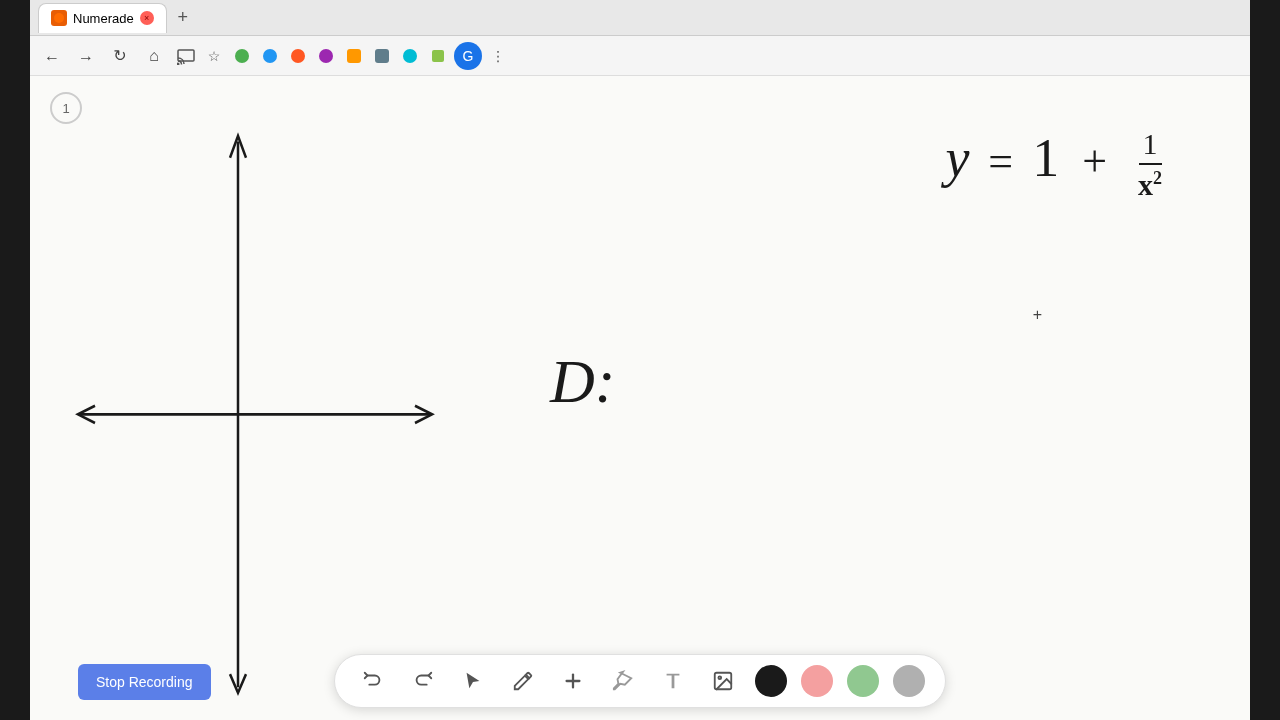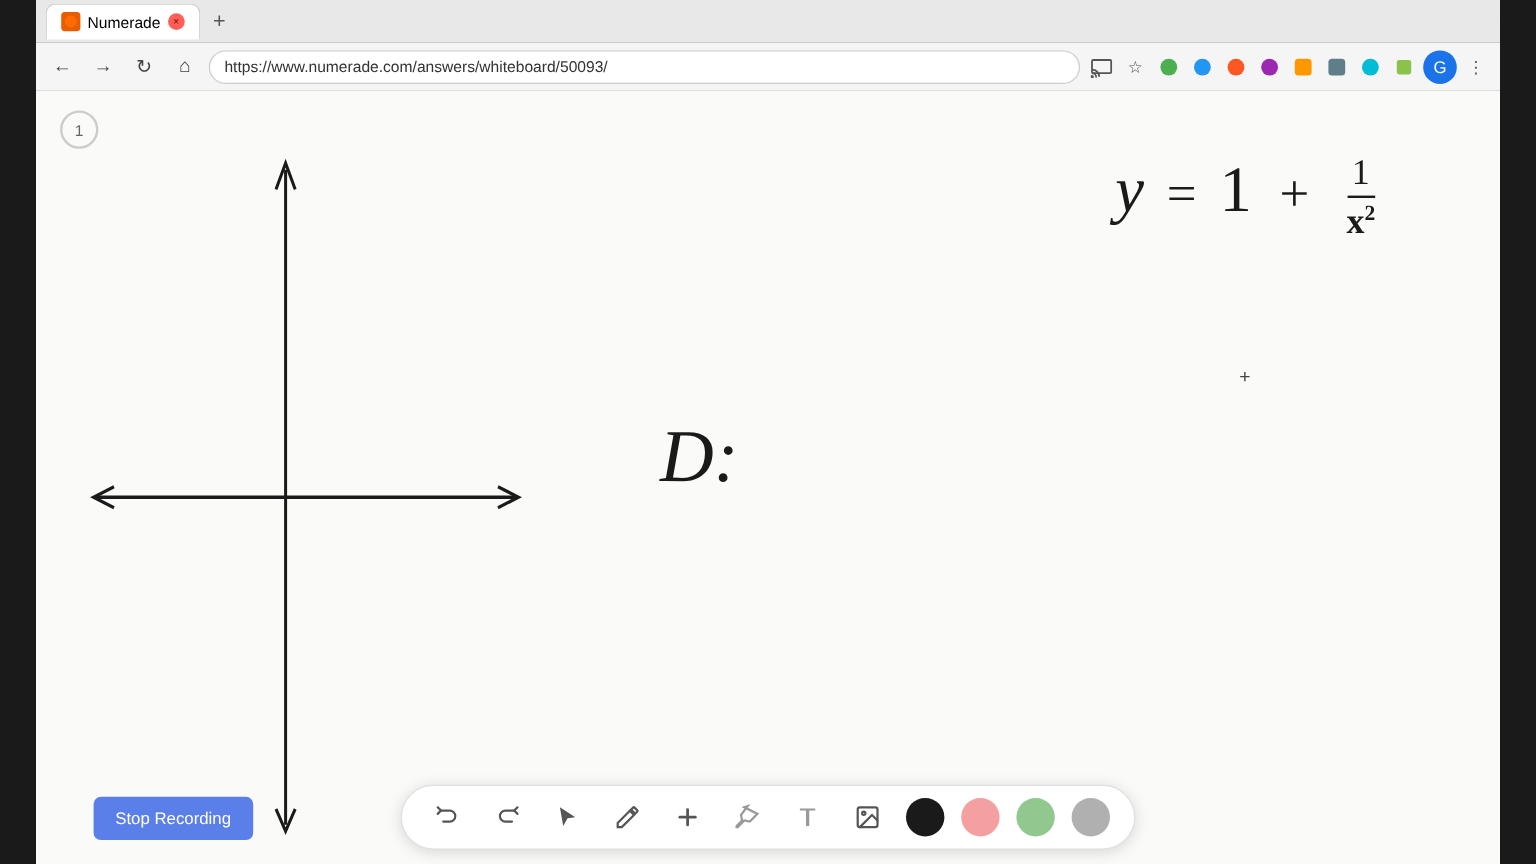--- a/index.html
+++ b/index.html
@@ -172,21 +172,21 @@
       top: 0;
       left: 0;
       width: 100%;
       height: 100%;
     }
 
     
     .math-formula {
       position: absolute;
       top: 48px;
-      right: 100px;
+      right: 84px;
       font-family: 'Georgia', serif;
       font-size: 52px;
       color: #1a1a1a;
       line-height: 1.2;
     }
 
     .math-formula .fraction {
       display: inline-flex;
       flex-direction: column;
       align-items: center;
@@ -316,23 +316,20 @@
       </div>
       <div class="new-tab-btn">+</div>
     </div>
   </div>
 
   <div class="browser-toolbar">
     <div class="nav-btn">←</div>
     <div class="nav-btn">→</div>
     <div class="nav-btn">↻</div>
     <div class="nav-btn">⌂</div>
-    <div class="address-bar">
-      <span>https://www.numerade.com/answers/whiteboard/50093/</span>
-    </div>
     <div class="toolbar-icons">
       <div class="toolbar-icon">
         <svg width="18" height="18" viewBox="0 0 18 18">
             <rect x="1" y="3" width="16" height="11" rx="1" fill="none" stroke="#555" stroke-width="1.5"></rect>
             <path d="M1 14c2 0 3.5 1.5 3.5 3.5" fill="none" stroke="#555" stroke-width="1.5"></path>
             <path d="M1 11c3.5 0 6 2.5 6 6" fill="none" stroke="#555" stroke-width="1.5"></path>
             <circle cx="1" cy="17" r="1.5" fill="#555"></circle>
           </svg>
       </div>
       <div class="toolbar-icon">☆</div>

